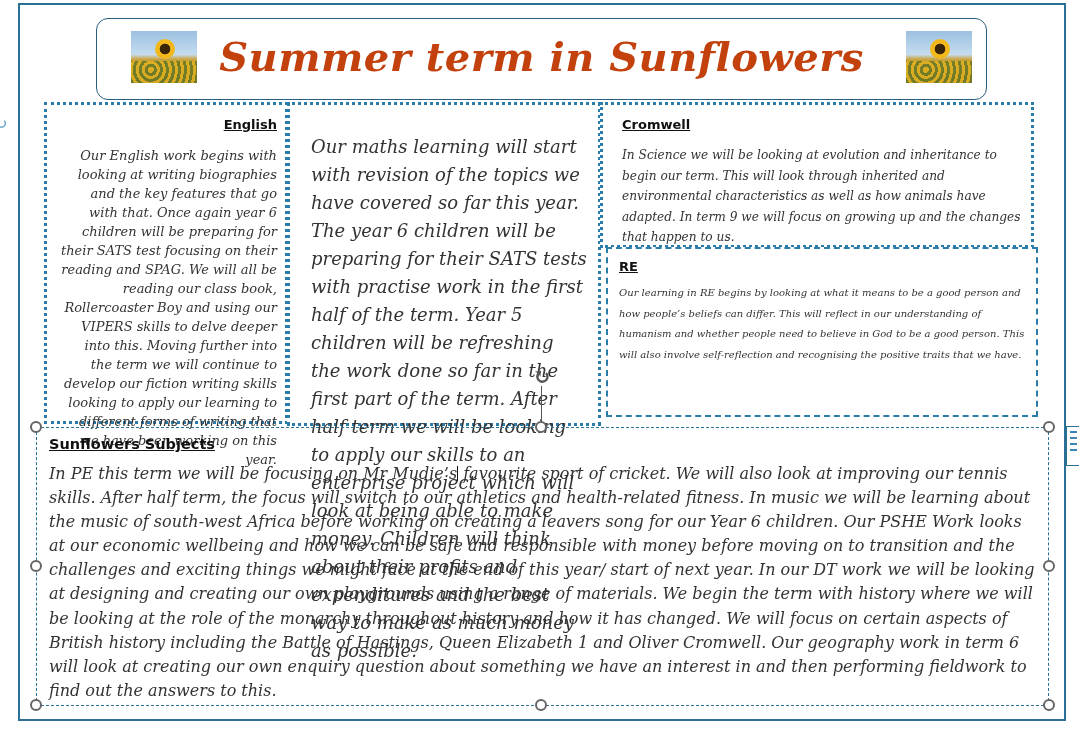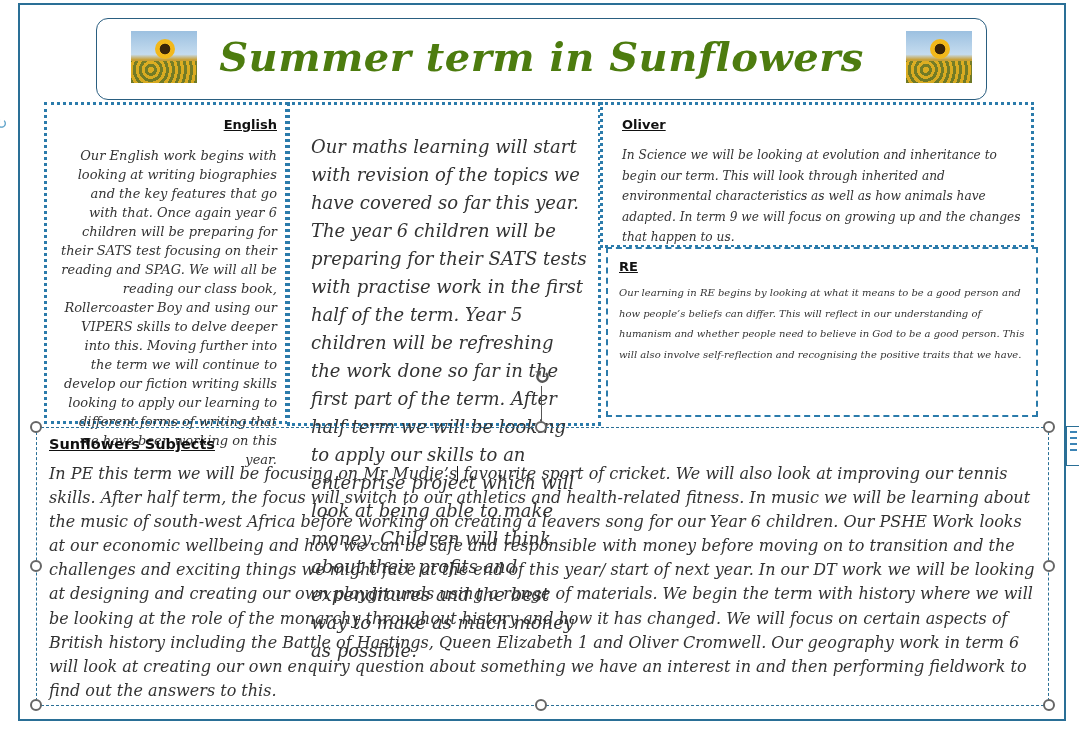--- a/index.html
+++ b/index.html
@@ -22,21 +22,21 @@
       border: 1px solid #2a6f96; border-right: none; box-sizing: border-box; background:#fff;
     }
     .right-gutter-icon i { display:block; height:2px; background:#3c84b5; margin:4px 2px 0 3px; }
     .title-box {
       position: absolute; left: 96px; top: 18px; width: 891px; height: 82px;
       border: 1px solid #2a5e80; border-radius: 12px; box-sizing: border-box; background: #fff;
     }
     .title-box .title {
       position: absolute; left: 0; right: 0; top: 14px; text-align: center;
       font-family: "DejaVu Serif", serif; font-style: italic; font-weight: bold;
-      font-size: 40px; color: #4d7c0f; letter-spacing: 0.5px;
+      font-size: 40px; color: #c2410c; letter-spacing: 0.5px;
     }
     .sunflower {
       position: absolute; top: 12px; width: 66px; height: 52px; overflow: hidden;
       background: linear-gradient(#9cc0e0 0%, #c5dcef 45%, #c9a23a 55%, #7a6a1e 100%);
     }
     .sunflower .bloom {
       position: absolute; left: 24px; top: 8px; width: 20px; height: 20px; border-radius: 50%;
       background: radial-gradient(circle, #3a2408 0 35%, #f2b81b 40% 100%);
     }
     .sunflower .field {
@@ -116,21 +116,21 @@
 <div class="box english">
   <h2>English</h2>
   <p>Our English work begins with looking at writing biographies and the key features that go with that. Once again year 6 children will be preparing for their SATS test focusing on their reading and SPAG. We will all be reading our class book, Rollercoaster Boy and using our VIPERS skills to delve deeper into this. Moving further into the term we will continue to develop our fiction writing skills looking to apply our learning to different forms of writing that we have been working on this year.</p>
 </div>
 
 <div class="box maths">
   <p>Our maths learning will start with revision of the topics we have covered so far this year. The year 6 children will be preparing for their SATS tests with practise work in the first half of the term. Year 5 children will be refreshing the work done so far in the first part of the term. After half term we will be looking to apply our skills to an enterprise project which will look at being able to make money. Children will think about their profits and expenditures and the best way to make as much money as possible.</p>
 </div>
 
 <div class="box science">
-  <h2>Oliver</h2>
+  <h2>Cromwell</h2>
   <p>In Science we will be looking at evolution and inheritance to begin our term. This will look through inherited and environmental characteristics as well as how animals have adapted. In term 9 we will focus on growing up and the changes that happen to us.</p>
 </div>
 
 <div class="box re">
   <h2>RE</h2>
   <p>Our learning in RE begins by looking at what it means to be a good person and how people’s beliefs can differ. This will reflect in our understanding of humanism and whether people need to believe in God to be a good person. This will also involve self-reflection and recognising the positive traits that we have.</p>
 </div>
 
 <div class="box foundation">
   <h2>Sunflowers Subjects</h2>

